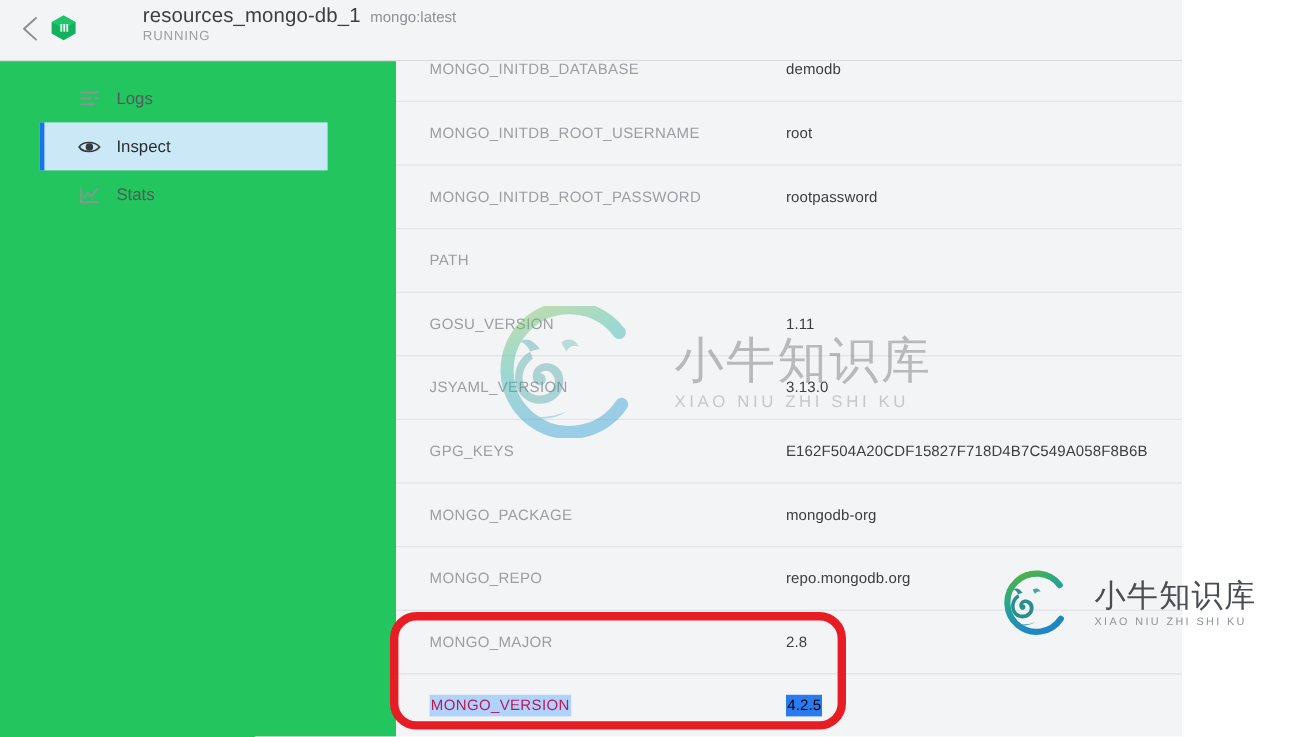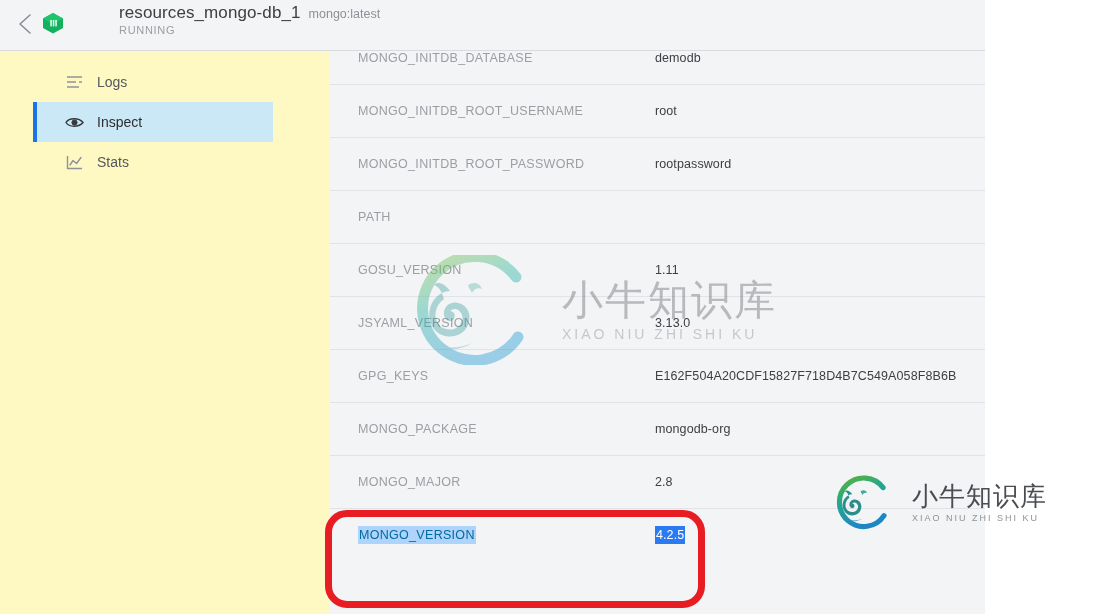--- a/index.html
+++ b/index.html
@@ -78,21 +78,21 @@
     letter-spacing: .7px;
   }
 
   
   .sidebar {
     position: absolute;
     left: 0;
     top: 51px;
     width: 330px;
     height: 563px;
-    background: #fef9c3;
+    background: #22c55e;
   }
   .nav-item {
     position: relative;
     margin-left: 33px;
     width: 240px;
     height: 40px;
     display: flex;
     align-items: center;
     cursor: pointer;
     box-sizing: border-box;
@@ -165,26 +165,26 @@
     position: absolute;
     left: 325px;
     font-size: 12.5px;
     color: #3c4043;
     letter-spacing: .1px;
     white-space: nowrap;
   }
   .env-row.selected .env-key,
   .env-row.selected .env-val {
     background: #aed4fb;
-    color: #0369a1;
+    color: #be185d;
     padding: 2px 1px;
   }
   .env-row.selected .env-val {
     background: #2a7bf2;
-    color: #ffffff;
+    color: #000000;
   }
 
   
   .annotation-box {
     position: absolute;
     left: 325px;
     top: 510px;
     width: 380px;
     height: 98px;
     border: 7px solid #e81c23;
@@ -333,20 +333,24 @@
         <span class="env-key">JSYAML_VERSION</span>
         <span class="env-val">3.13.0</span>
       </div>
       <div class="env-row">
         <span class="env-key">GPG_KEYS</span>
         <span class="env-val">E162F504A20CDF15827F718D4B7C549A058F8B6B</span>
       </div>
       <div class="env-row">
         <span class="env-key">MONGO_PACKAGE</span>
         <span class="env-val">mongodb-org</span>
+      </div>
+      <div class="env-row">
+        <span class="env-key">MONGO_REPO</span>
+        <span class="env-val">repo.mongodb.org</span>
       </div>
       <div class="env-row">
         <span class="env-key">MONGO_MAJOR</span>
         <span class="env-val">2.8</span>
       </div>
       <div class="env-row selected">
         <span class="env-key">MONGO_VERSION</span>
         <span class="env-val">4.2.5</span>
       </div>
 

